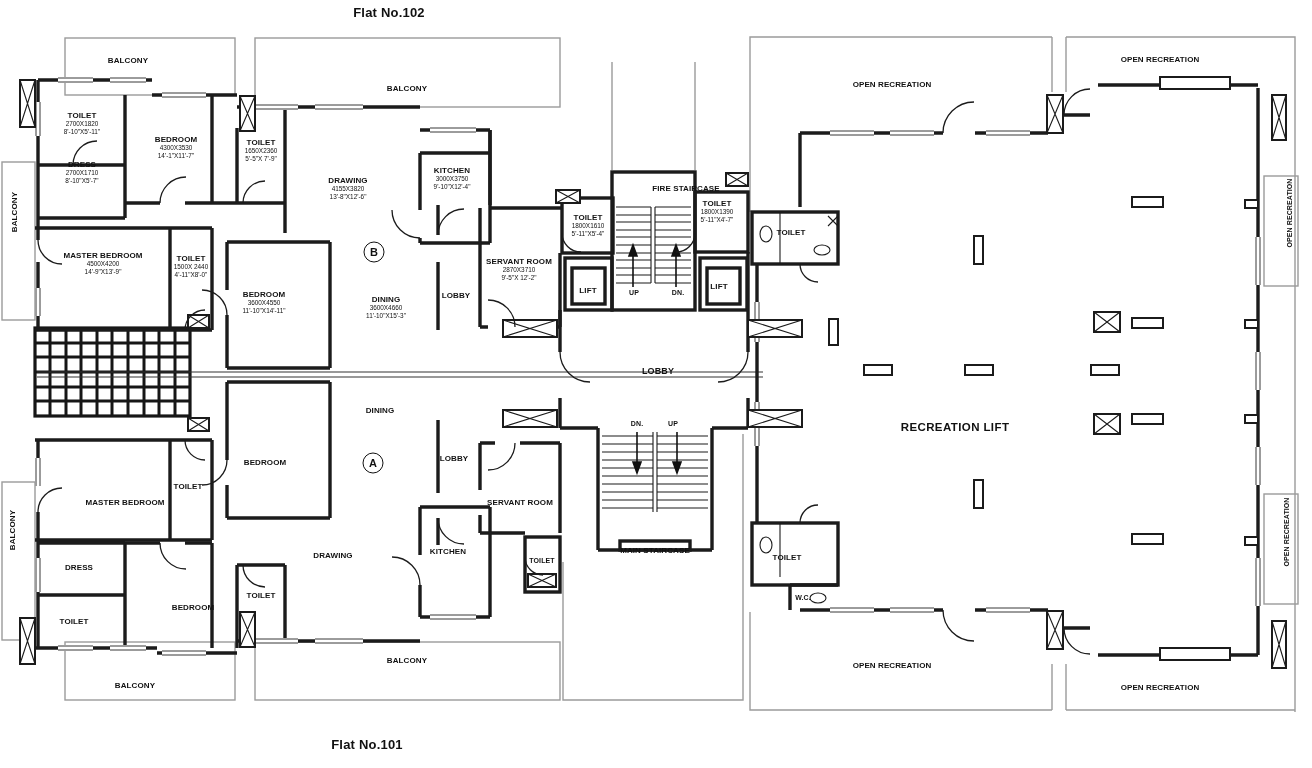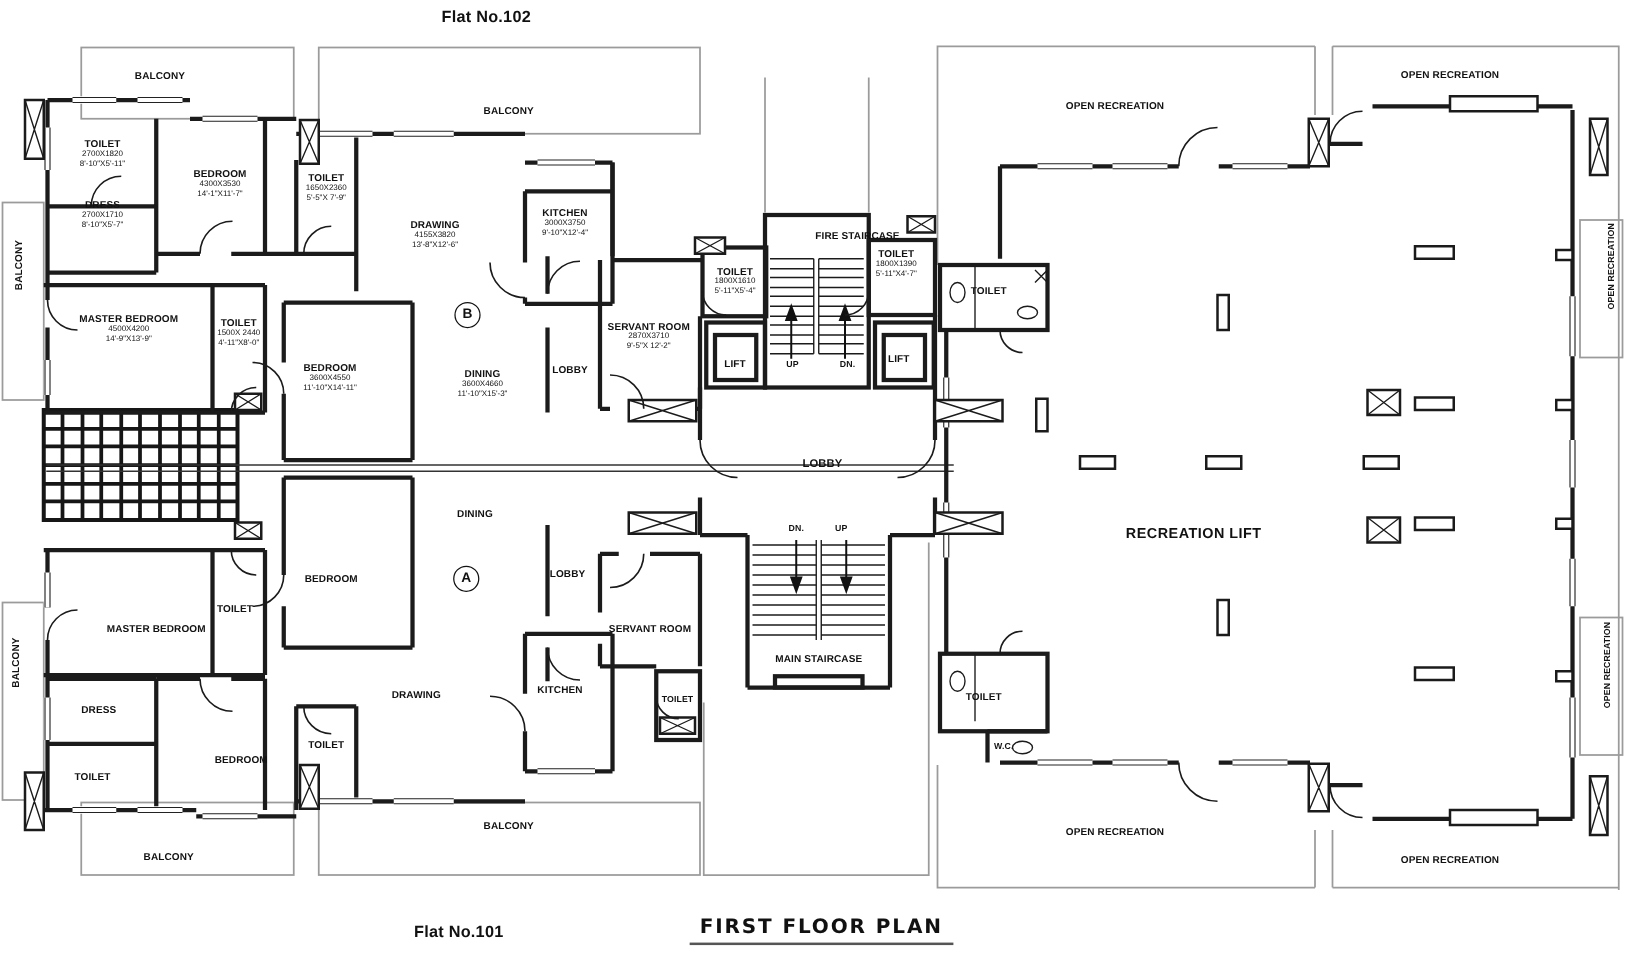--- a/index.html
+++ b/index.html
@@ -235,21 +235,20 @@
     <path d="M828,216 L838,226 M828,226 L838,216"></path>
     <ellipse cx="766" cy="545" rx="6" ry="8"></ellipse>
         <path d="M780,523 V577"></path>
         <ellipse cx="818" cy="598" rx="8" ry="5"></ellipse>
   </g>
 </svg>
 
 
 <div class="lbl flatno" style="left:389px;top:13px">Flat No.102</div>
 <div class="lbl flatno" style="left:367px;top:745px">Flat No.101</div>
-<div class="lbl title" style="left:657px;top:744px">FIRST FLOOR PLAN</div>
 
 <div class="lbl" style="left:128px;top:61px">BALCONY</div>
 <div class="lbl" style="left:407px;top:89px">BALCONY</div>
 <div class="lbl v" style="left:15px;top:212px">BALCONY</div>
 <div class="lbl" style="left:82px;top:123px">
   <span class="nm">TOILET</span>
   <span class="dim">2700X1820</span>
   <span class="dim">8'-10"X5'-11"</span>
 </div>
 <div class="lbl" style="left:176px;top:147px">
@@ -317,21 +316,21 @@
 <div class="lbl" style="left:456px;top:296px">LOBBY</div>
 <div class="lbl" style="left:588px;top:291px">LIFT</div>
 <div class="lbl" style="left:719px;top:287px">LIFT</div>
 <div class="lbl sm" style="left:634px;top:293px">UP</div>
 <div class="lbl sm" style="left:678px;top:293px">DN.</div>
 
 <div class="lbl md" style="left:658px;top:371px">LOBBY</div>
 
 <div class="lbl sm" style="left:637px;top:424px">DN.</div>
 <div class="lbl sm" style="left:673px;top:424px">UP</div>
-<div class="lbl" style="left:655px;top:527px">MAIN STAIRCASE</div>
+<div class="lbl" style="left:655px;top:551px">MAIN STAIRCASE</div>
 <div class="lbl" style="left:380px;top:411px">DINING</div>
 <div class="lbl" style="left:454px;top:459px">LOBBY</div>
 <div class="lbl circle" style="left:373px;top:463px">A</div>
 <div class="lbl" style="left:265px;top:463px">BEDROOM</div>
 <div class="lbl" style="left:188px;top:487px">TOILET</div>
 <div class="lbl" style="left:125px;top:503px">MASTER BEDROOM</div>
 <div class="lbl" style="left:520px;top:503px">SERVANT ROOM</div>
 <div class="lbl v" style="left:13px;top:530px">BALCONY</div>
 <div class="lbl" style="left:79px;top:568px">DRESS</div>
 <div class="lbl" style="left:74px;top:622px">TOILET</div>

